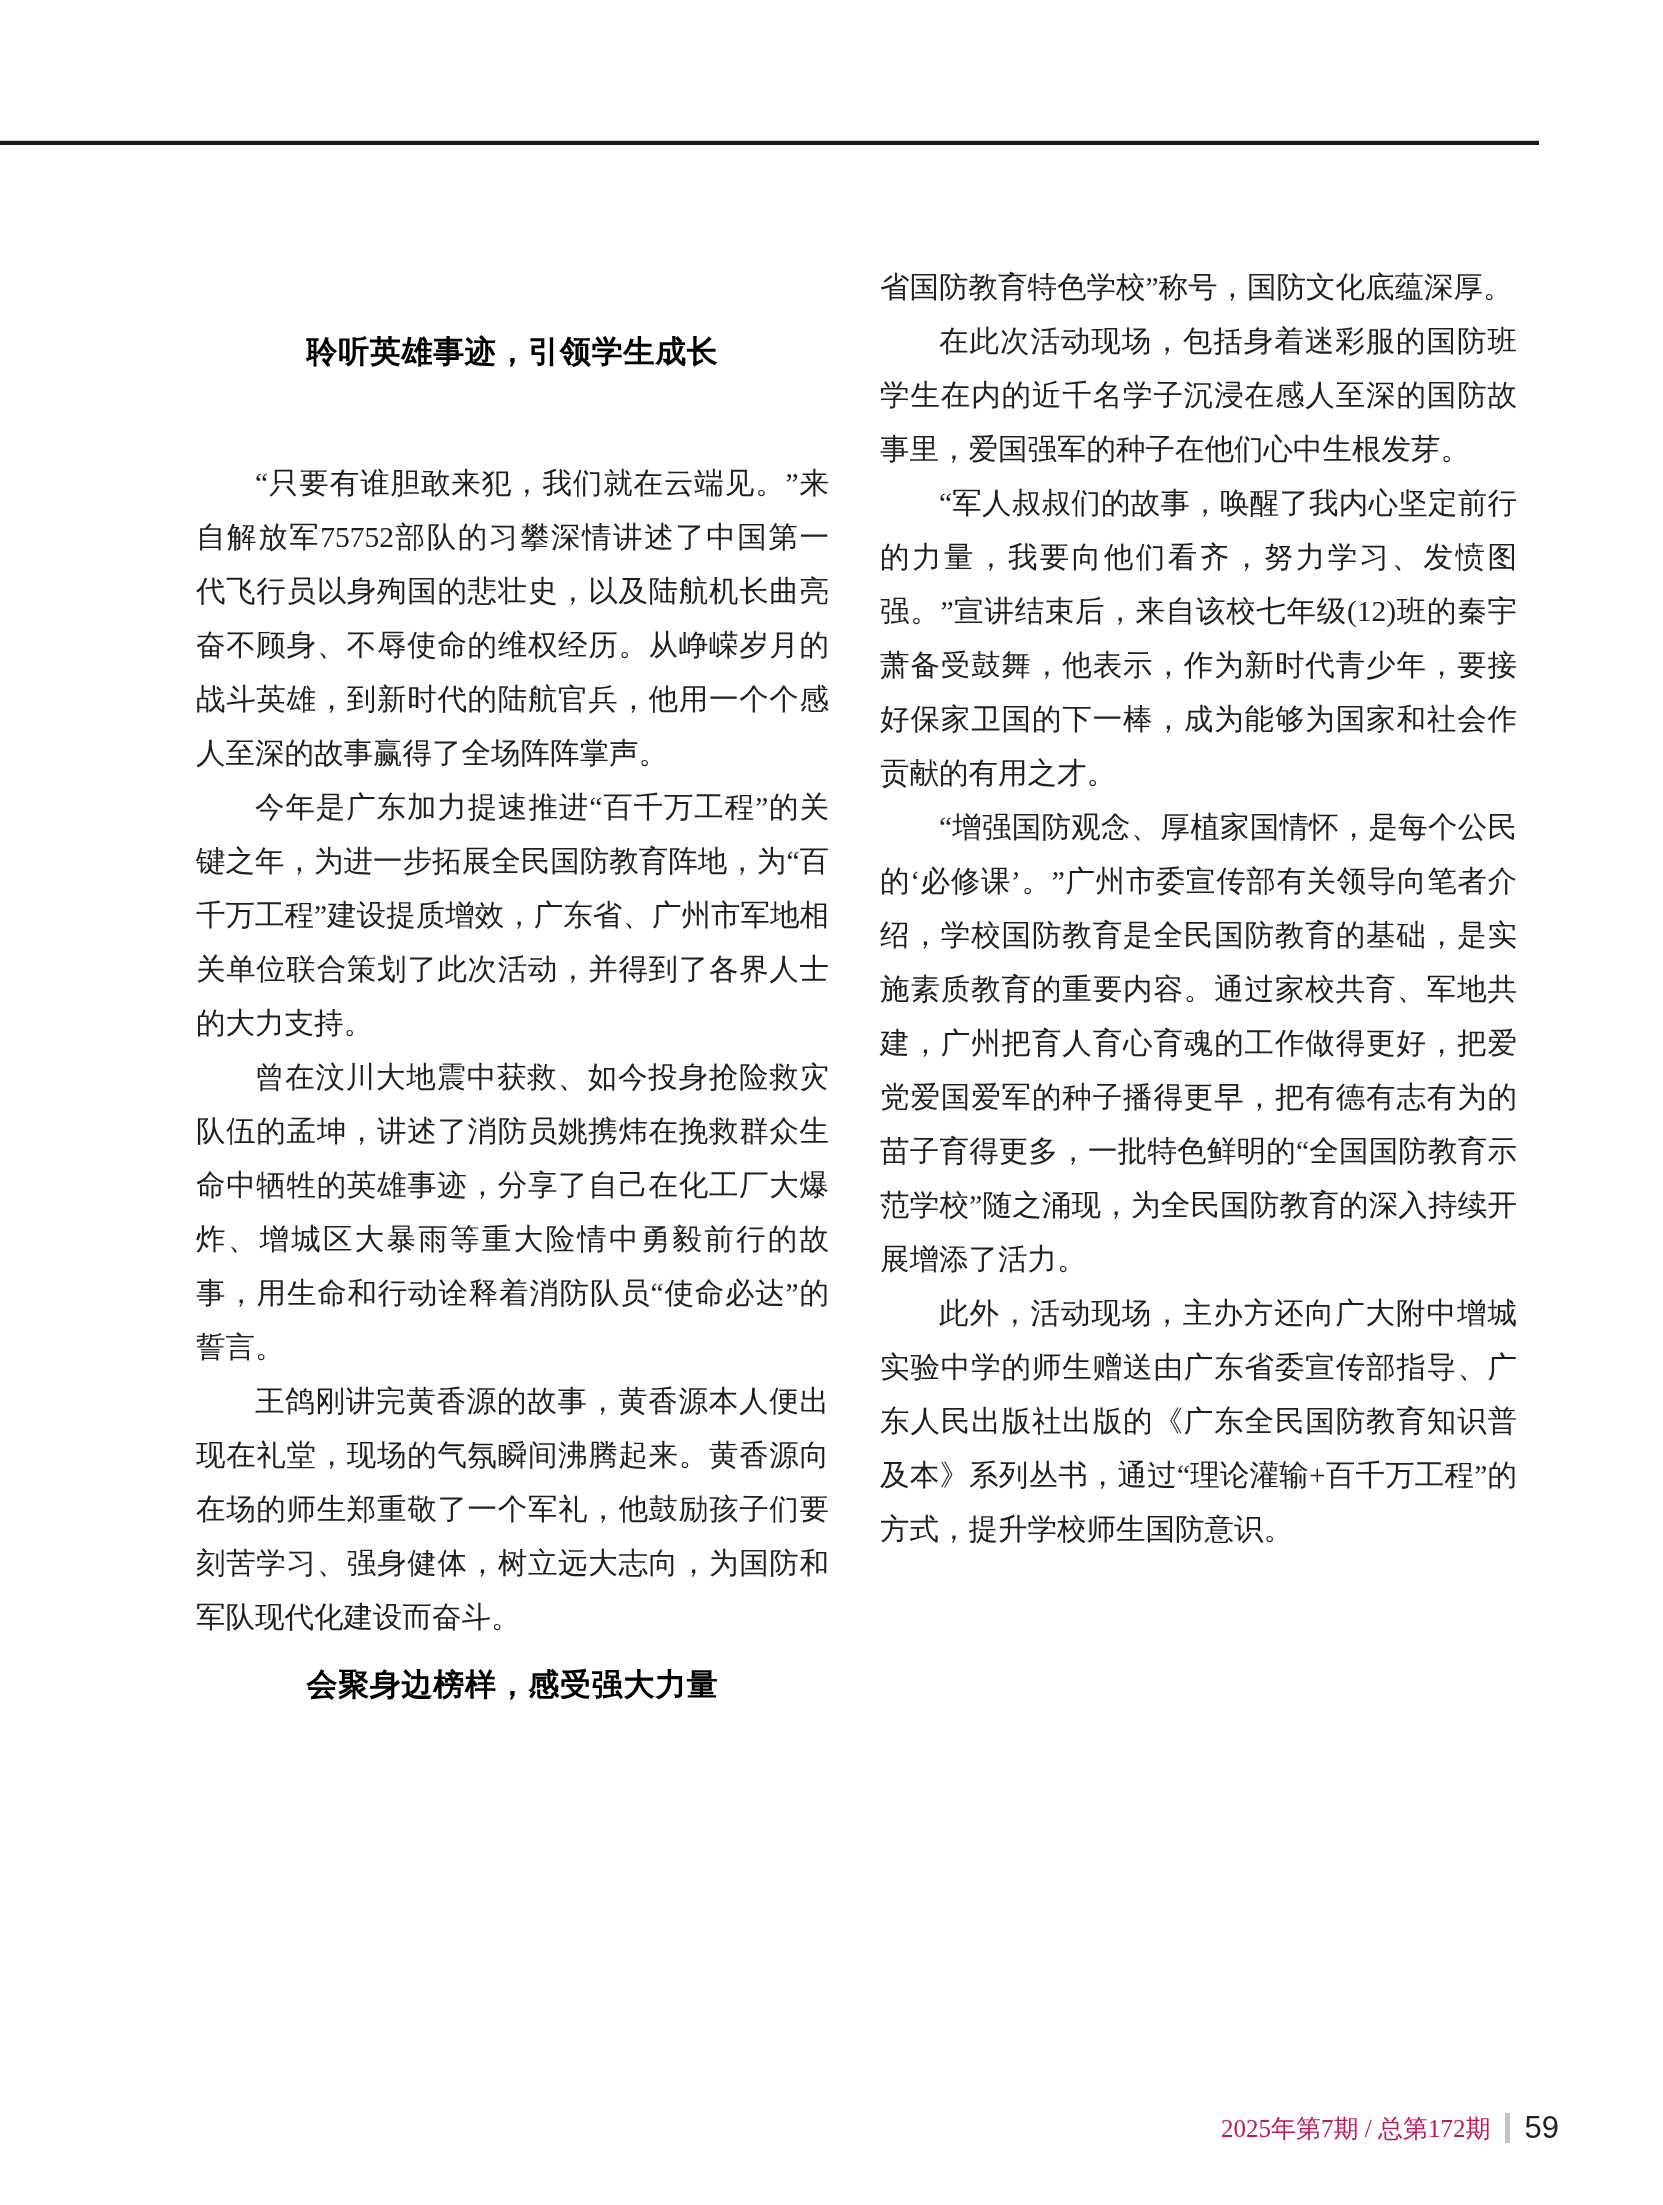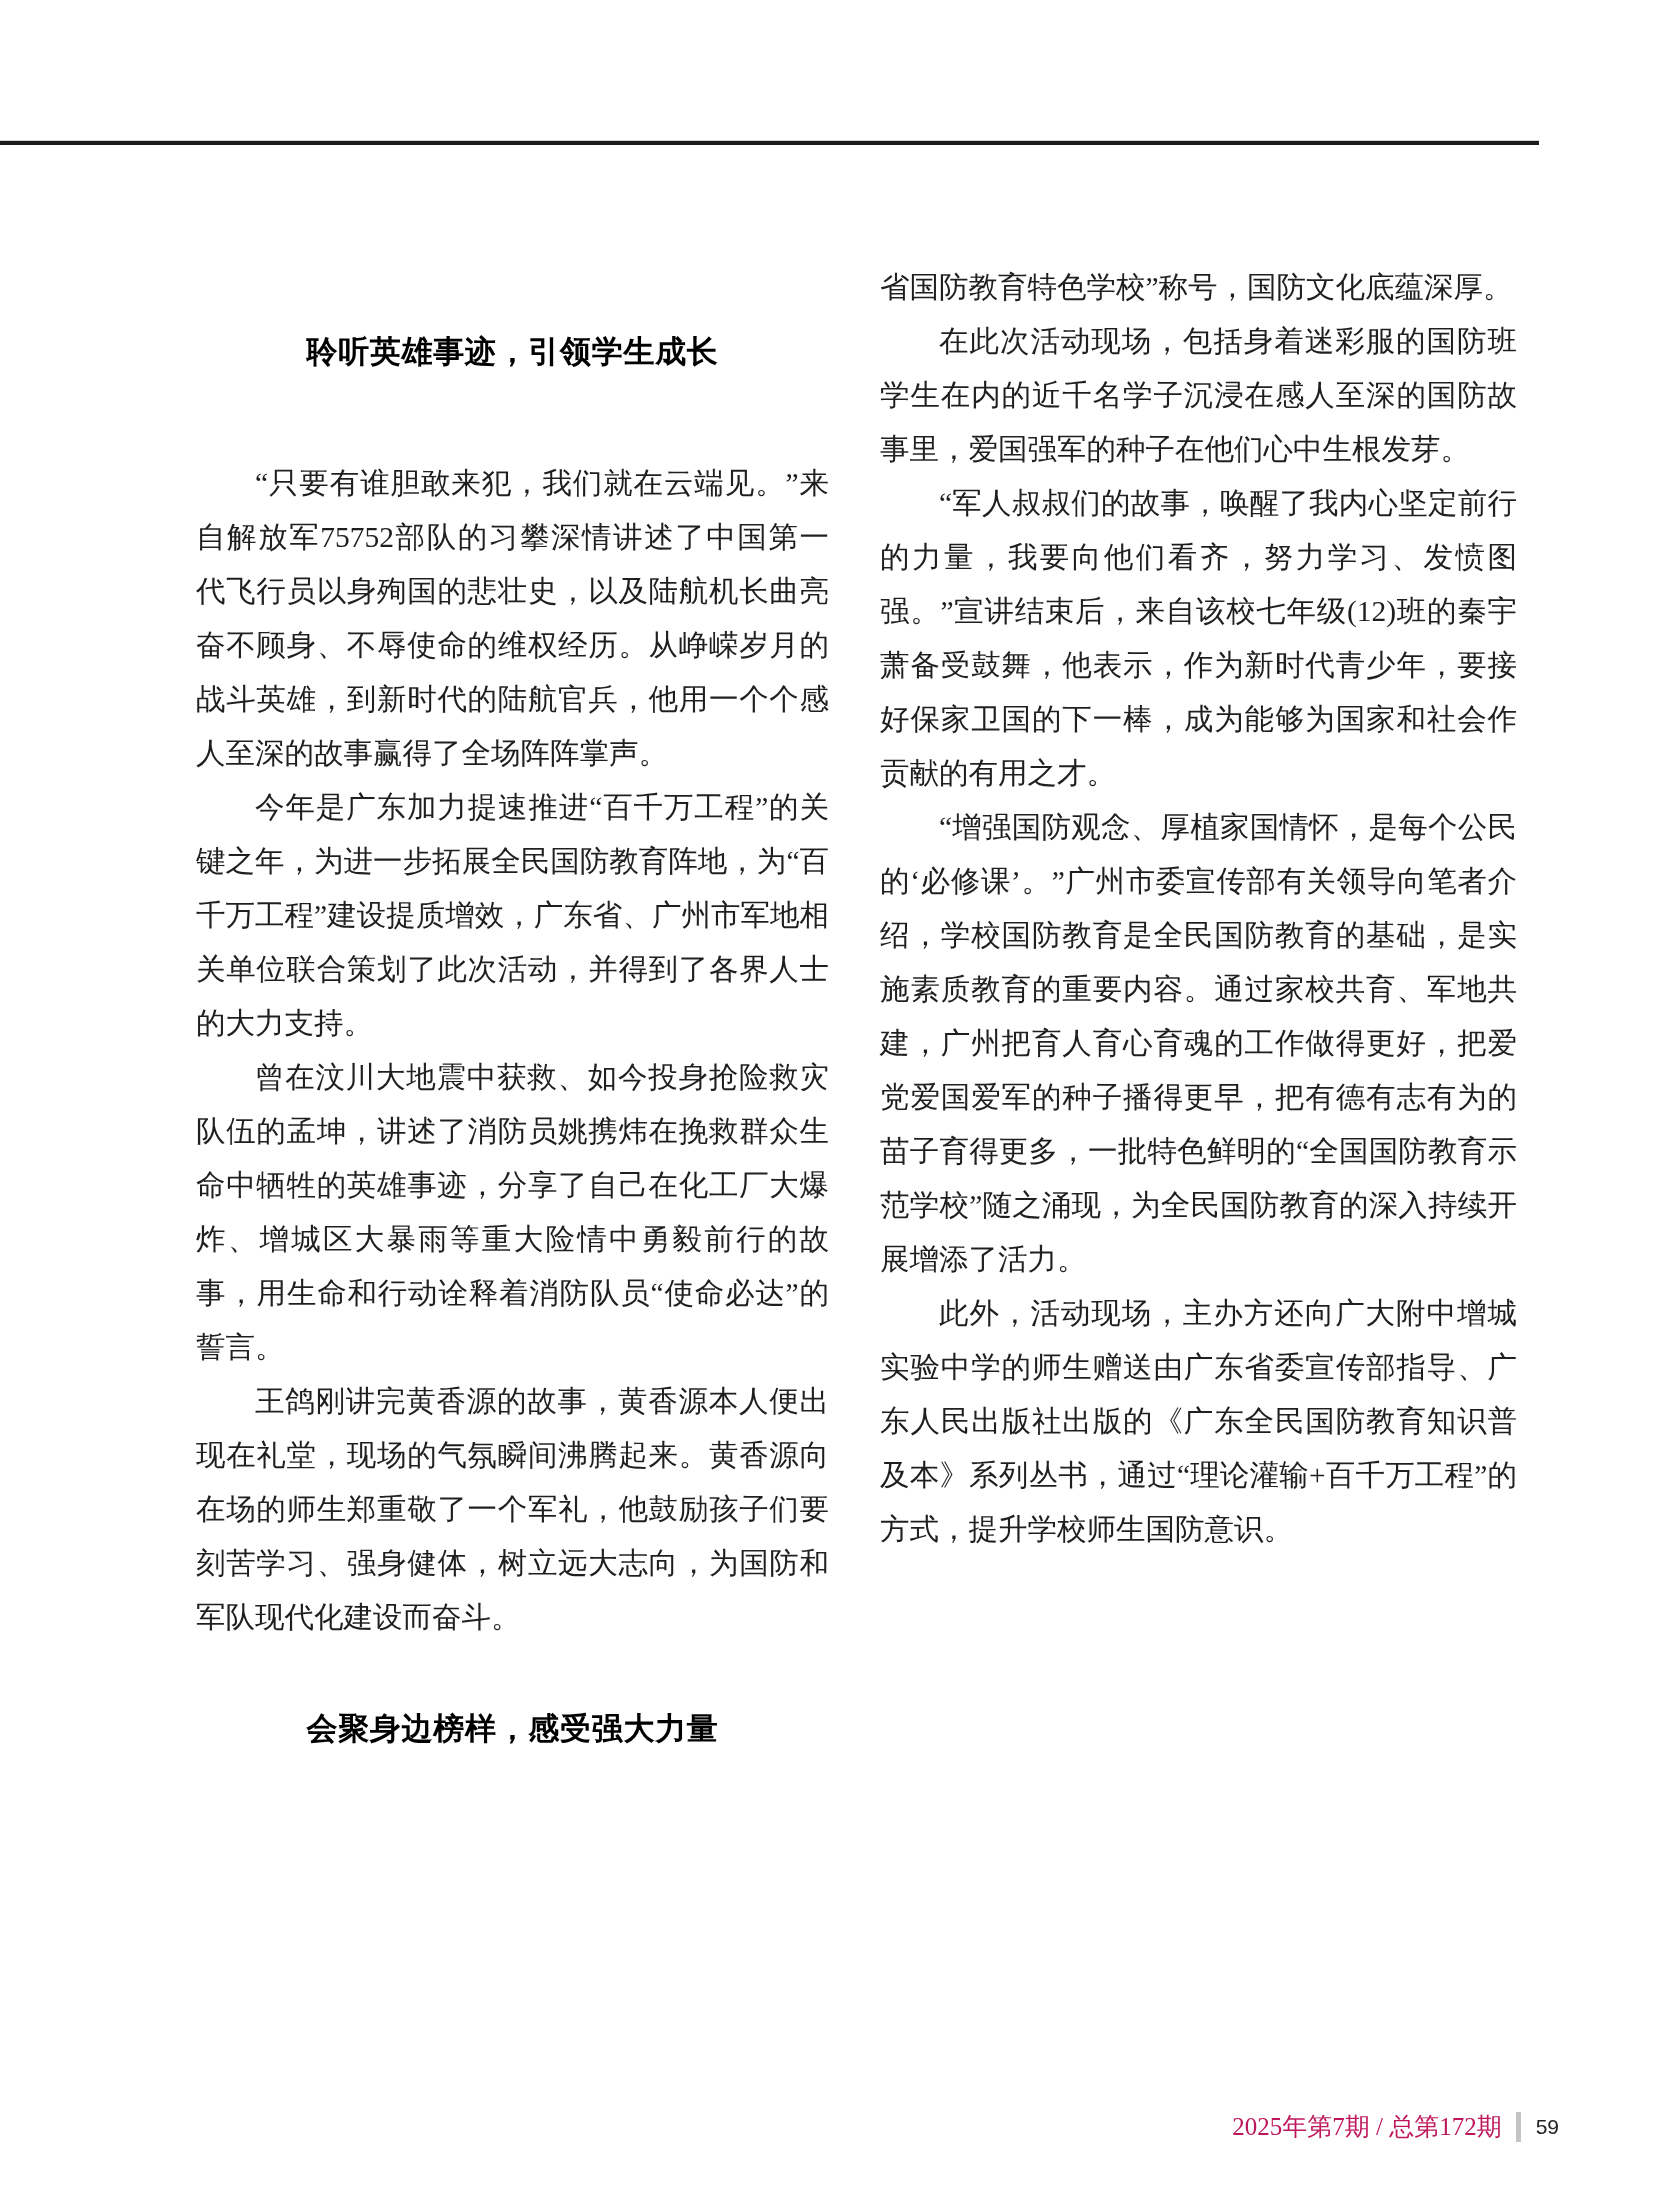--- a/index.html
+++ b/index.html
@@ -49,21 +49,21 @@
     font-family: "Liberation Sans", "DejaVu Sans", sans-serif;
     font-weight: 700;
     font-size: 31px;
     line-height: 38px;
     color: #000000;
     text-align: center;
     margin: 16px 0 85px 0;
     letter-spacing: 0.7px;
   }
   .head.second {
-    margin: 66px 0 71px 0;
+    margin: 22px 0 71px 0;
   }
   p.body {
     margin: 0;
     font-size: 29.5px;
     line-height: 54px;
     text-align: justify;
     text-indent: 2em;
     color: #1f1f1f;
     word-break: break-all;
   }
@@ -100,21 +100,21 @@
     white-space: nowrap;
   }
   .divbar {
     display: inline-block;
     width: 5.2px;
     height: 30px;
     background: #c4c4c4;
   }
   .pagenum {
     font-family: "Liberation Sans", "DejaVu Sans", sans-serif;
-    font-size: 21px;
+    font-size: 31px;
     color: #222222;
   }
 </style>
 </head>
 <body>
 
 <div class="page">
 
   <div class="rule-light"></div>
   <div class="rule-dark"></div>

